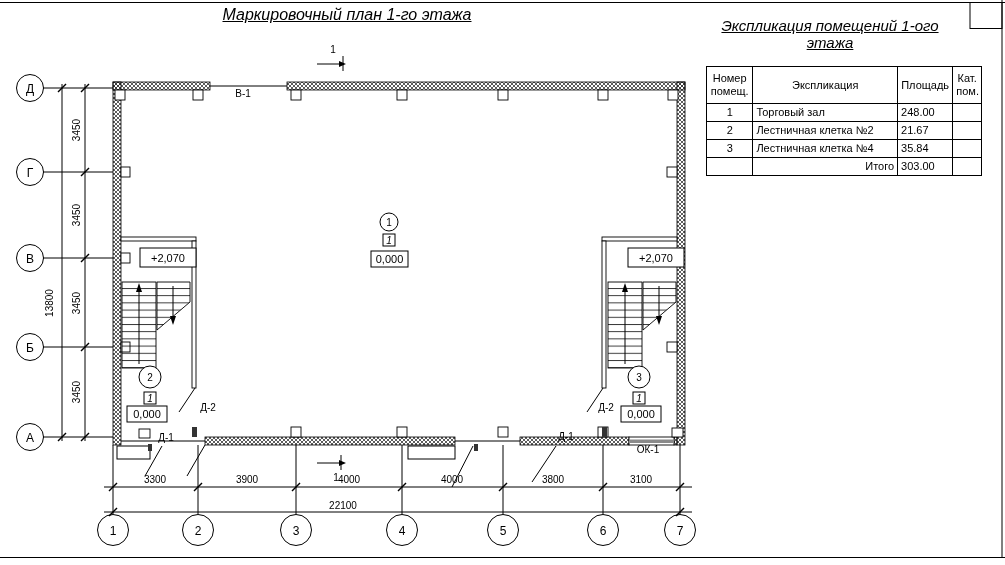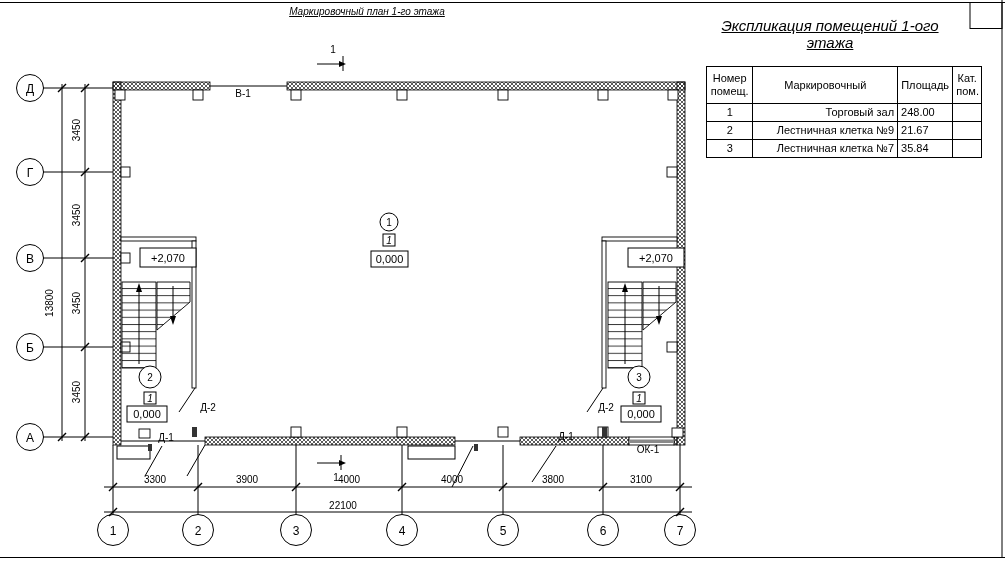--- a/index.html
+++ b/index.html
@@ -1,30 +1,30 @@
 <!DOCTYPE html>
 <html><head>
 <meta charset="utf-8">
 <style>
   html,body{margin:0;padding:0;background:#fff;}
   .page{position:relative;width:1005px;height:565px;background:#fff;overflow:hidden;
         font-family:"Liberation Sans",sans-serif;color:#000;}
   .page svg{position:absolute;left:0;top:0;}
-  .plan-title{position:absolute;left:192px;top:6px;width:350px;text-align:center;
-      font-size:10px;font-style:italic;text-decoration:underline;}
+  .plan-title{position:absolute;left:172px;top:6px;width:350px;text-align:center;
+      font-size:16px;font-style:italic;text-decoration:underline;}
   .sched-title{position:absolute;left:700px;top:17px;width:260px;text-align:center;
       font-size:15px;font-style:italic;text-decoration:underline;}
   table.sched{position:absolute;left:706px;top:66px;border-collapse:collapse;
       table-layout:fixed;width:276px;font-size:11px;}
   table.sched th,table.sched td{border:1px solid #000;padding:0 3px;overflow:hidden;
       font-weight:normal;line-height:1.15;}
   table.sched th{height:36px;text-align:center;}
   table.sched td{height:17px;}
   .c-num{width:42px;text-align:center;}
-  .c-name{width:131px;text-align:right;}
+  .c-name{width:131px;text-align:left;}
   .c-area{width:50px;text-align:left;}
   .c-cat{width:26px;text-align:center;}
   .r-right{text-align:right;}
   svg text{font-family:"Liberation Sans",sans-serif;fill:#000;}
   .dimtxt{font-size:10px;}
   .axtxt{font-size:12px;}
   .lbl{font-size:10px;}
   .boxtxt{font-size:11px;}
   .thin{stroke:#000;stroke-width:1;fill:none;}
   .thick{stroke:#000;stroke-width:1.4;fill:none;}
@@ -270,40 +270,46 @@
 <table class="sched">
   <colgroup>
         <col class="c-num">
         <col class="c-name">
         <col class="c-area">
         <col class="c-cat">
       </colgroup>
   <thead>
     <tr>
       <th>Номер помещ.</th>
-      <th>Маркировочный</th>
+      <th>Экспликация</th>
       <th>Площадь</th>
       <th>Кат. пом.</th>
     </tr>
   </thead>
   <tbody>
     <tr>
       <td class="c-num">1</td>
       <td class="c-name">Торговый зал</td>
       <td class="c-area">248.00</td>
       <td class="c-cat"></td>
     </tr>
     <tr>
       <td class="c-num">2</td>
-      <td class="c-name">Лестничная клетка №9</td>
+      <td class="c-name">Лестничная клетка №2</td>
       <td class="c-area">21.67</td>
       <td class="c-cat"></td>
     </tr>
     <tr>
       <td class="c-num">3</td>
-      <td class="c-name">Лестничная клетка №7</td>
+      <td class="c-name">Лестничная клетка №4</td>
       <td class="c-area">35.84</td>
       <td class="c-cat"></td>
     </tr>
+    <tr>
+      <td class="c-num"></td>
+      <td class="c-name r-right">Итого</td>
+      <td class="c-area">303.00</td>
+      <td class="c-cat"></td>
+    </tr>
   </tbody>
 </table>
 
 </div>
 
 </body></html>

